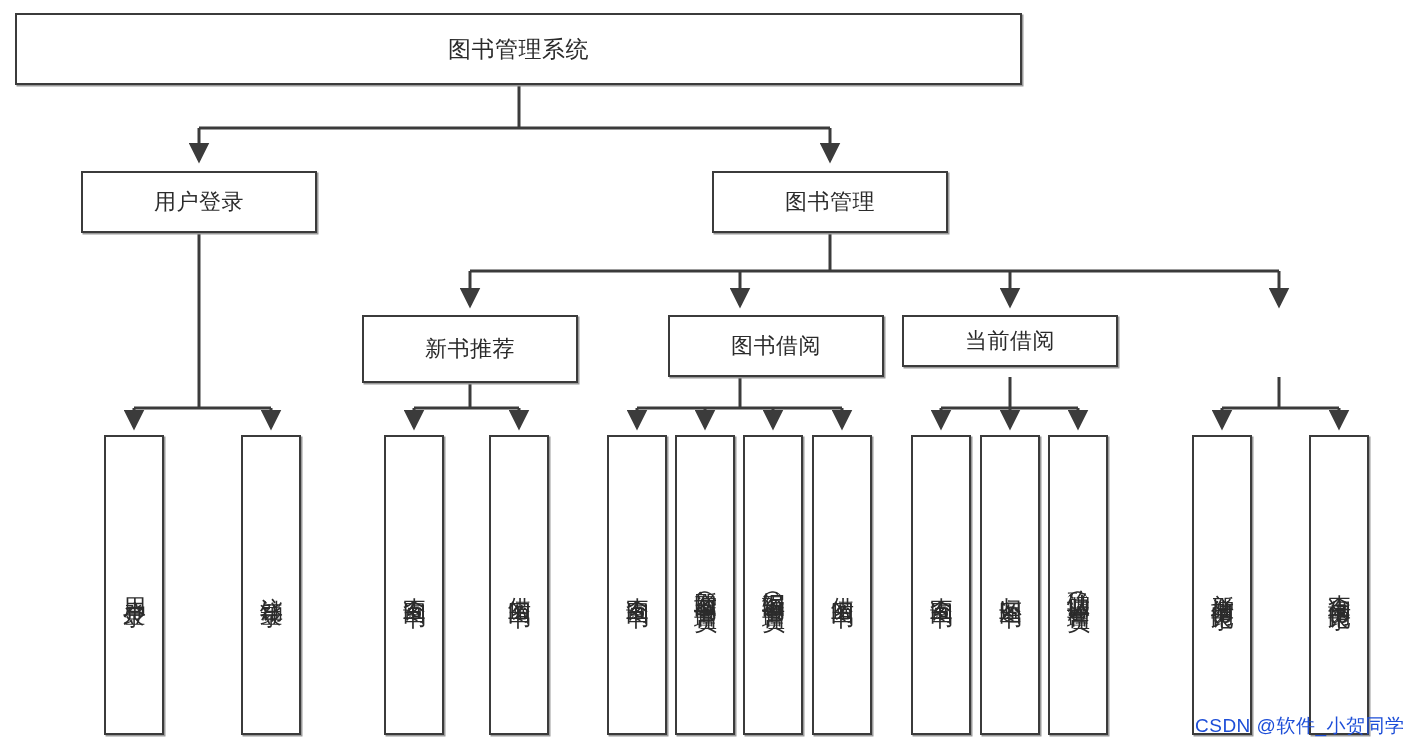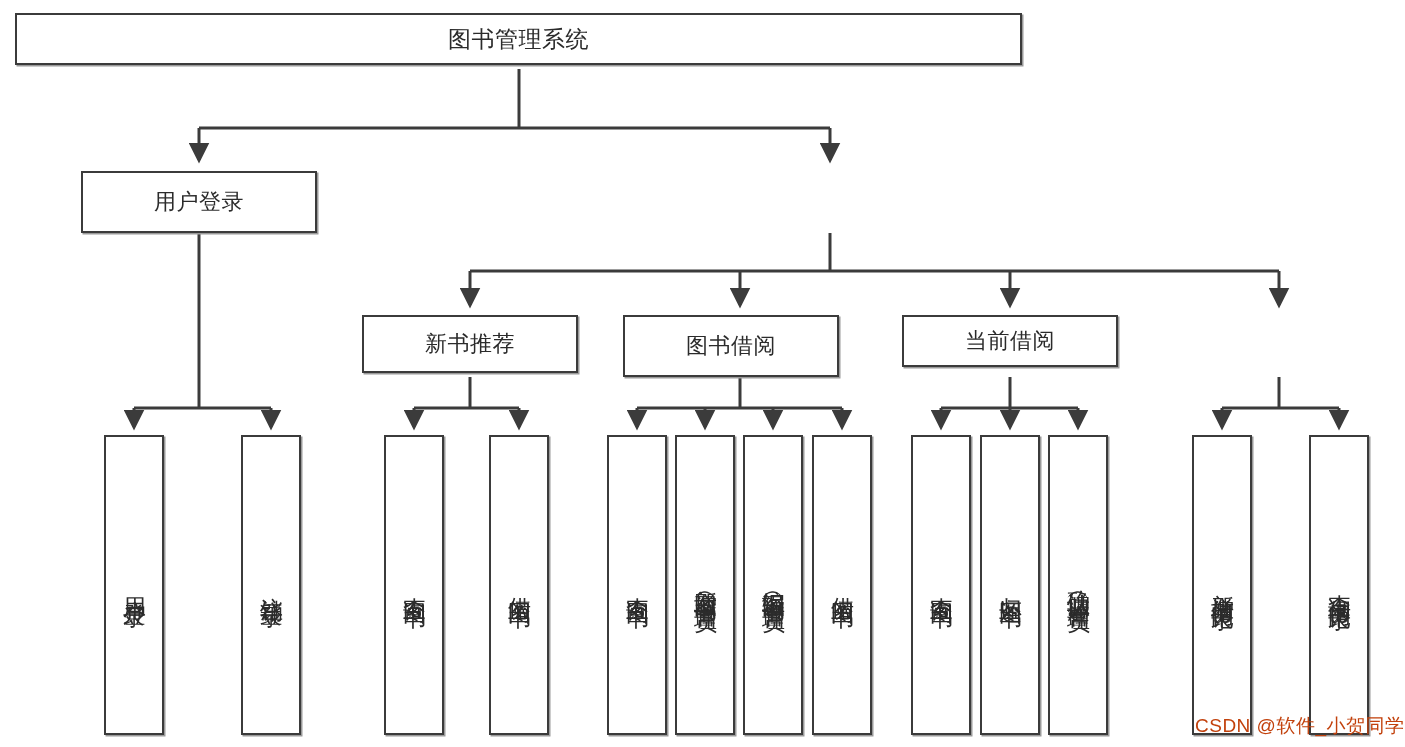--- a/index.html
+++ b/index.html
@@ -59,21 +59,21 @@
     line-height: 1.12;
     white-space: normal;
     max-height: 268px;
   }
   .node.leaf.tall .label {
     max-height: 286px;
   }
   .watermark {
     position: absolute;
     font-size: 19px;
-    color: #c2410c;
+    color: #1d4ed8;
     white-space: nowrap;
     z-index: 5;
     letter-spacing: 0.5px;
   }
 </style>
 </head>
 <body>
 
 <div id="canvas">
 
@@ -121,32 +121,35 @@
       <path d="M 1010 408 L 1010 427" marker-end="url(#arrow)"></path>
       <path d="M 1078 408 L 1078 427" marker-end="url(#arrow)"></path>
 
       <path d="M 1279 377 L 1279 408"></path>
       <path d="M 1222 408 L 1339 408"></path>
       <path d="M 1222 408 L 1222 427" marker-end="url(#arrow)"></path>
       <path d="M 1339 408 L 1339 427" marker-end="url(#arrow)"></path>
     </g>
   </svg>
 
-  <div class="node root" style="left:15px; top:13px; width:1007px; height:52px;">
+  <div class="node root" style="left:15px; top:13px; width:1007px; height:72px;">
     <span class="label">图书管理系统</span>
   </div>
 
   <div class="node lvl2" style="left:81px; top:171px; width:236px; height:62px;">
     <span class="label">用户登录</span>
   </div>
-
-  <div class="node lvl3" style="left:362px; top:315px; width:216px; height:58px;">
+  <div class="node lvl2" style="left:712px; top:171px; width:236px; height:62px;">
+    <span class="label">图书管理</span>
+  </div>
+
+  <div class="node lvl3" style="left:362px; top:315px; width:216px; height:68px;">
     <span class="label">新书推荐</span>
   </div>
-  <div class="node lvl3" style="left:623px; top:315px; width:216px; height:62px;">
+  <div class="node lvl3" style="left:668px; top:315px; width:216px; height:62px;">
     <span class="label">图书借阅</span>
   </div>
   <div class="node lvl3" style="left:902px; top:315px; width:216px; height:52px;">
     <span class="label">当前借阅</span>
   </div>
 
   <div class="node leaf" style="left:104px; top:435px; width:60px; height:300px;">
     <span class="label">用户登录</span>
   </div>
   <div class="node leaf" style="left:241px; top:435px; width:60px; height:300px;">

